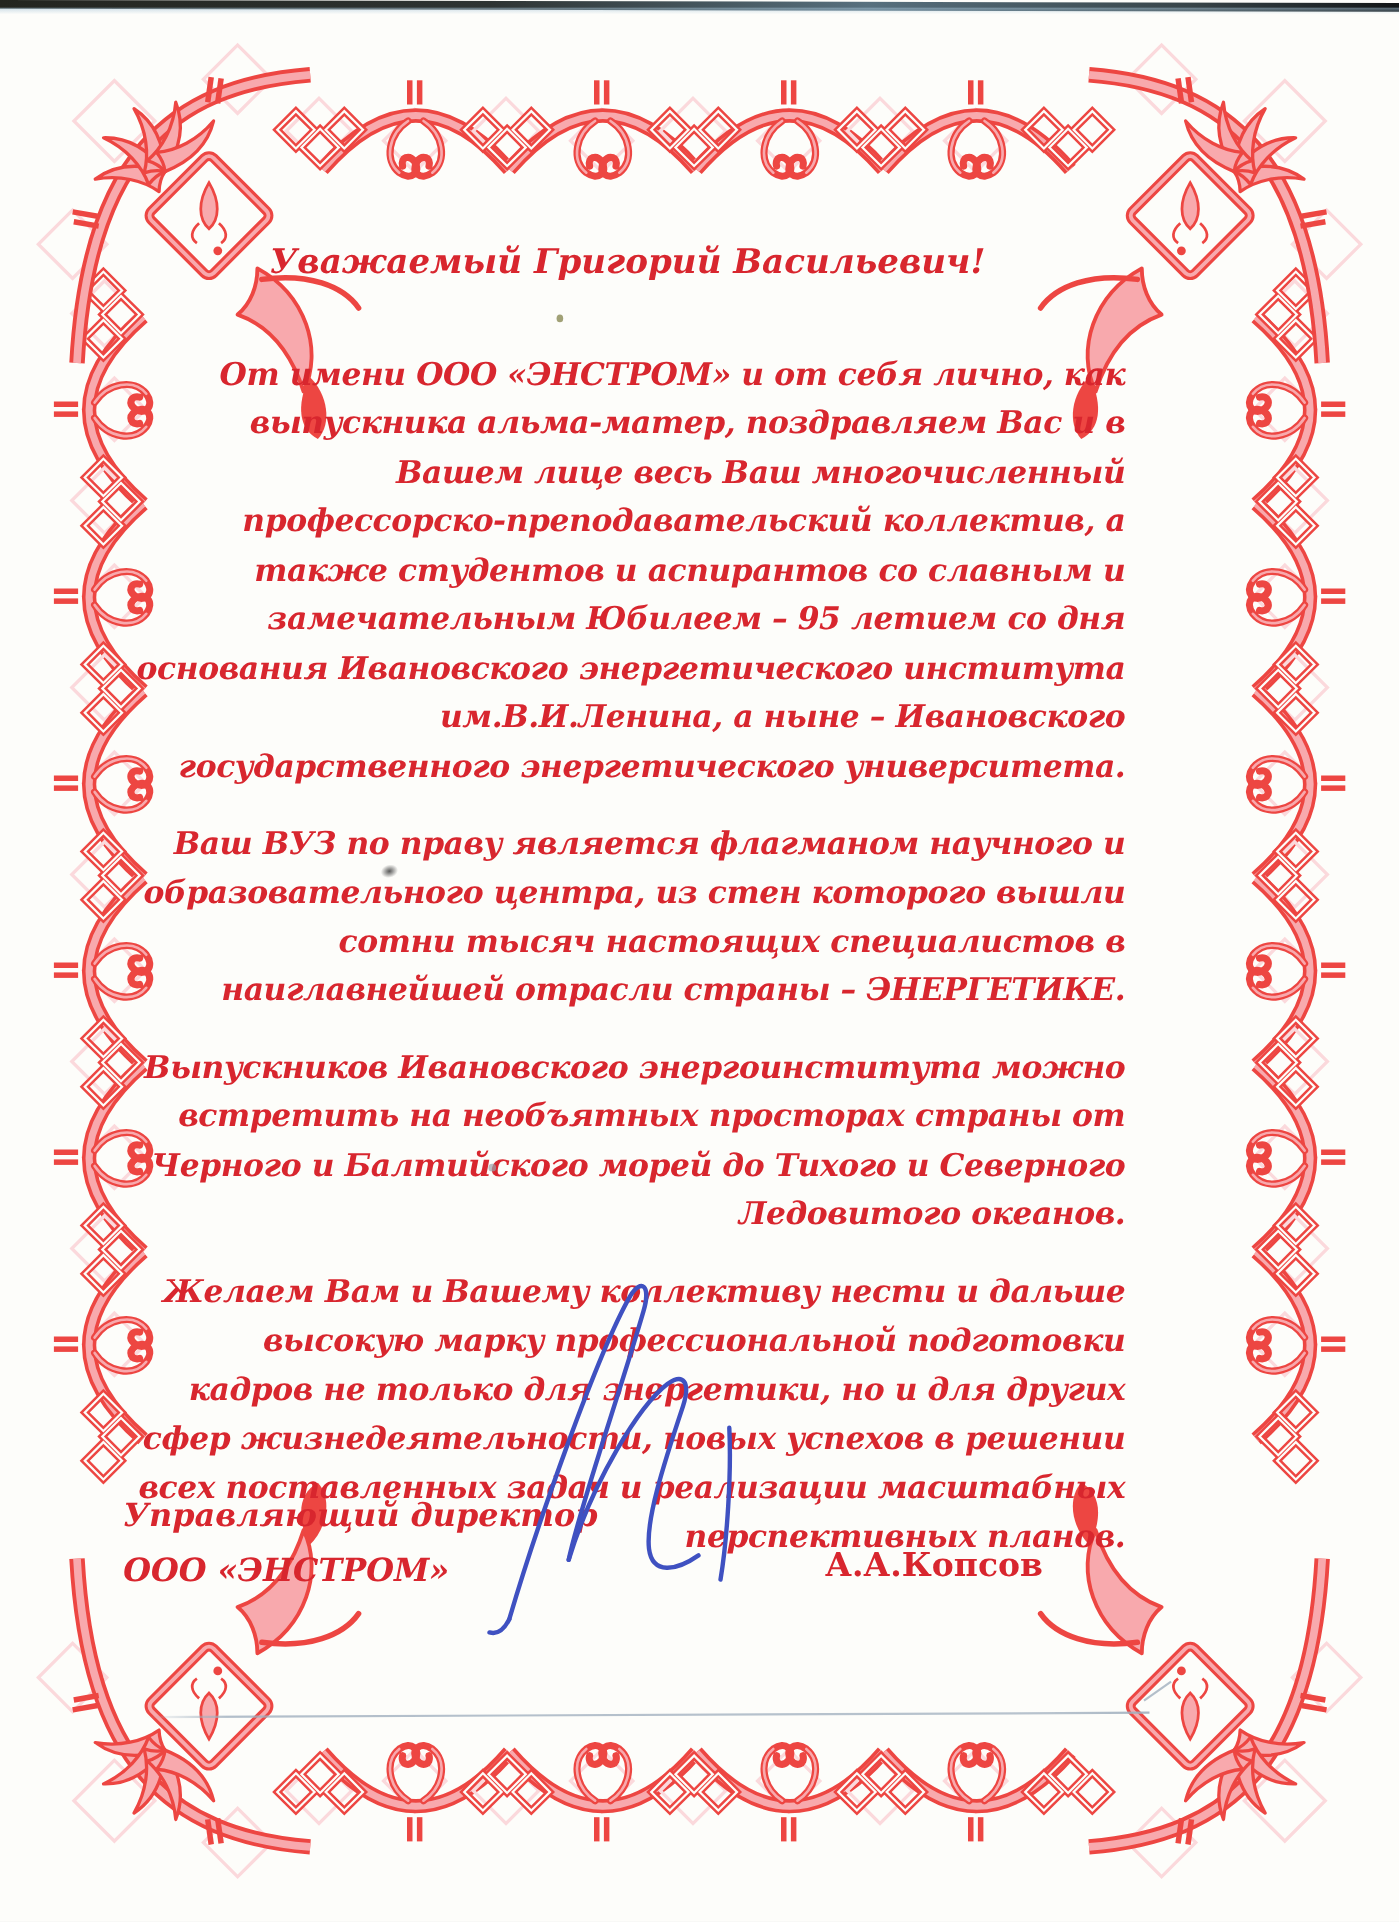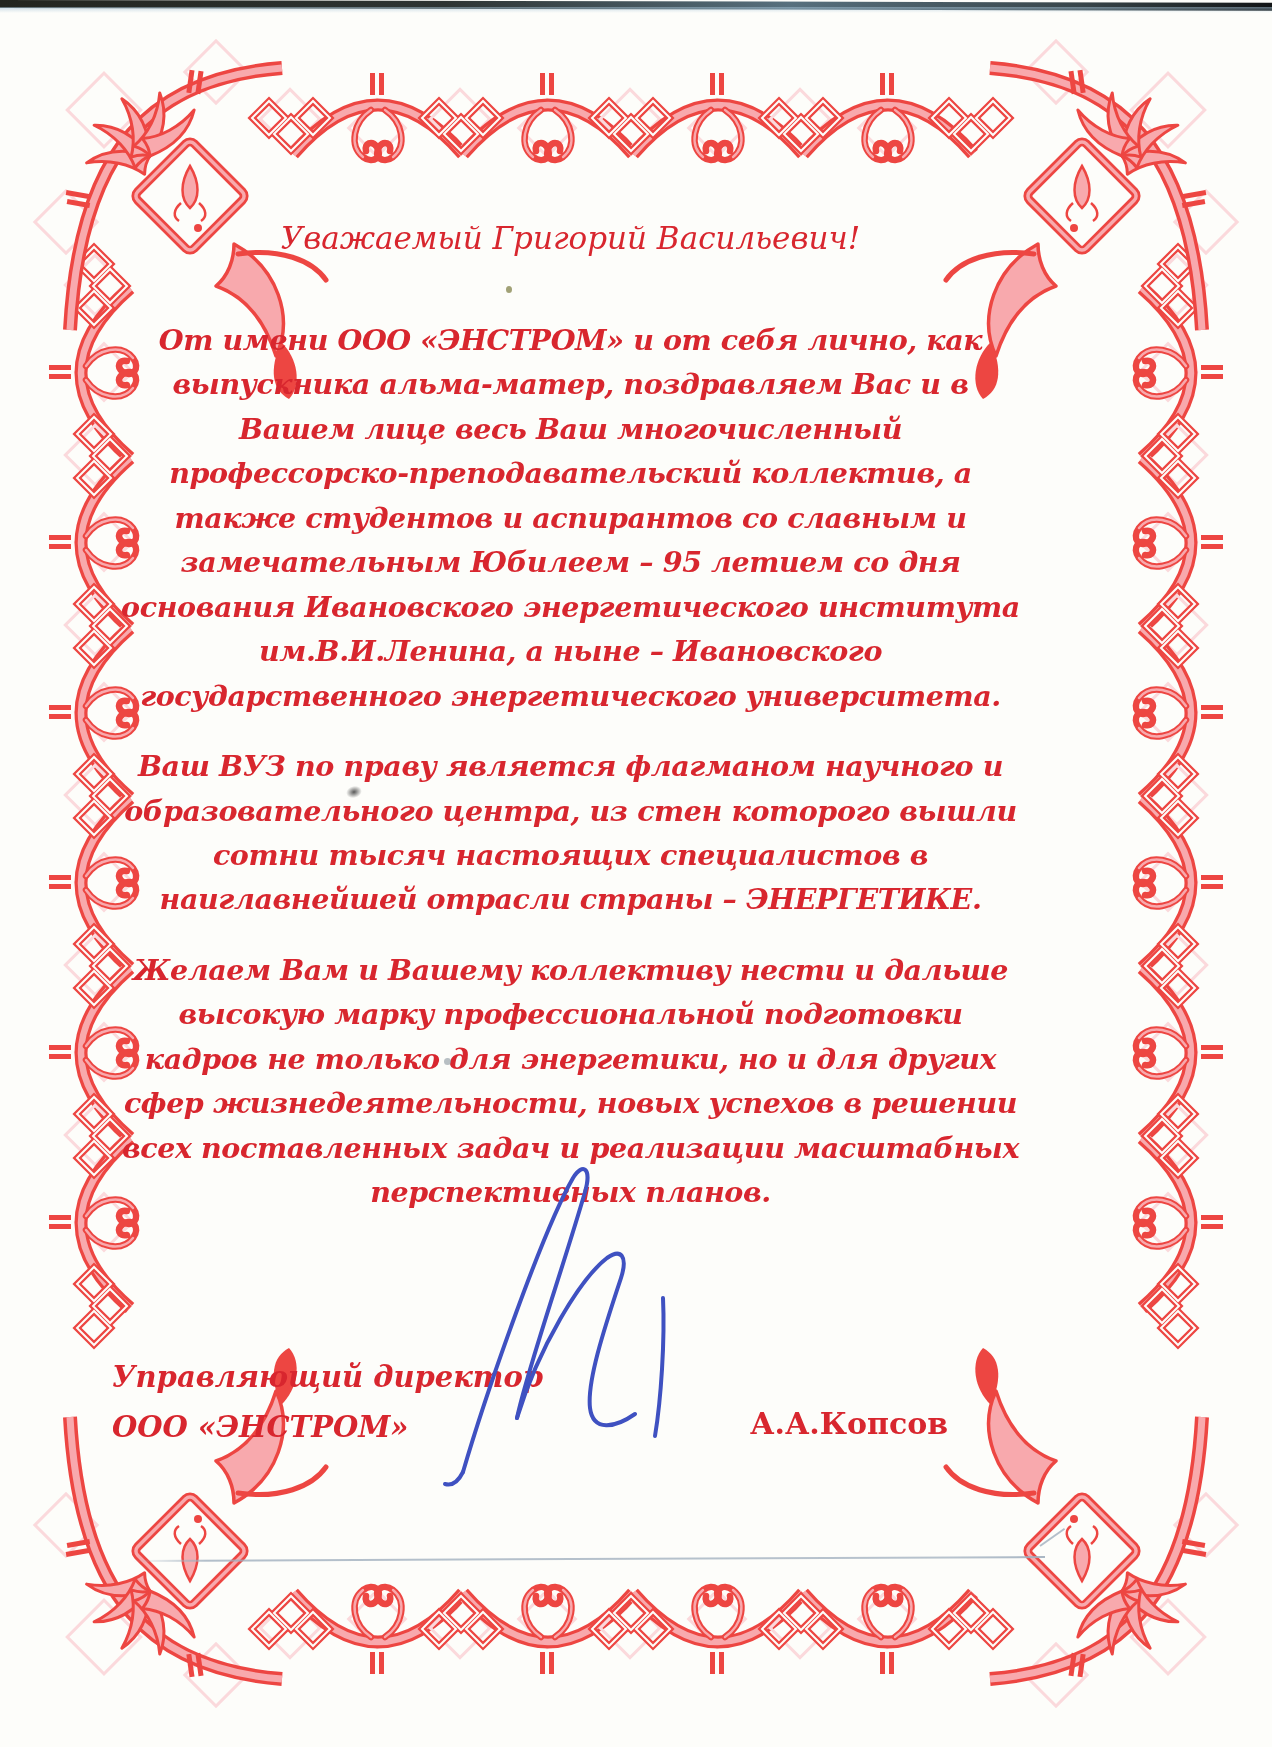--- a/index.html
+++ b/index.html
@@ -30,24 +30,24 @@
     background:linear-gradient(180deg,rgba(165,195,214,.55),rgba(255,255,255,0));
   }
   .border-frame{position:absolute;inset:0;width:100%;height:100%;pointer-events:none;}
   
   .content{
     position:absolute;left:118px;top:220px;width:905px;
     text-align:center;color:var(--text-red,#d8262e);
     font-style:italic;font-weight:600;letter-spacing:-0.4px;
   }
   .content h1{
-    font-size:31px;font-weight:400;margin:0 0 62px 0;letter-spacing:0;
+    font-size:31px;font-weight:700;margin:0 0 62px 0;letter-spacing:0;
   }
   .content p{
-    font-size:28.5px;line-height:1.56;margin:0 0 26px 0;
+    font-size:28.5px;line-height:1.56;margin:0 0 26px 0;text-align:right;
   }
   .sig-block{
     position:absolute;left:112px;top:1352px;
     color:var(--text-red,#d8262e);font-style:italic;font-weight:600;
     font-size:29px;line-height:50px;text-align:left;
   }
   .signer-name{
     position:absolute;left:750px;top:1406px;
     color:var(--text-red,#d8262e);font-weight:600;
     font-size:30px;
@@ -210,20 +210,21 @@
         <g transform="translate(-18,-12)">
           <use href="#corner"></use>
         </g>
       </g>
   </svg>
 
   <div class="content">
     <h1>Уважаемый Григорий Васильевич!</h1>
     <p>От имени ООО «ЭНСТРОМ» и от себя лично, как выпускника альма-матер, поздравляем Вас и в Вашем лице весь Ваш многочисленный профессорско-преподавательский коллектив, а также студентов и аспирантов со славным и замечательным Юбилеем – 95 летием со дня основания Ивановского энергетического института им.В.И.Ленина, а ныне – Ивановского государственного энергетического университета.</p>
     <p>Ваш ВУЗ по праву является флагманом научного и образовательного центра, из стен которого вышли сотни тысяч настоящих специалистов в наиглавнейшей отрасли страны – ЭНЕРГЕТИКЕ.</p>
+    <p>Выпускников Ивановского энергоинститута можно встретить на необъятных просторах страны от Черного и Балтийского морей до Тихого и Северного Ледовитого океанов.</p>
     <p>Желаем Вам и Вашему коллективу нести и дальше высокую марку профессиональной подготовки кадров не только для энергетики, но и для других сфер жизнедеятельности, новых успехов в решении всех поставленных задач и реализации масштабных перспективных планов.</p>
   </div>
 
   <div class="sig-block">
     <div>Управляющий директор</div>
     <div>ООО «ЭНСТРОМ»</div>
   </div>
 
   <svg class="signature-svg" viewBox="0 0 300 350" aria-hidden="true">
     <g fill="none" stroke="var(--signature-blue)" stroke-width="4" stroke-linecap="round">

